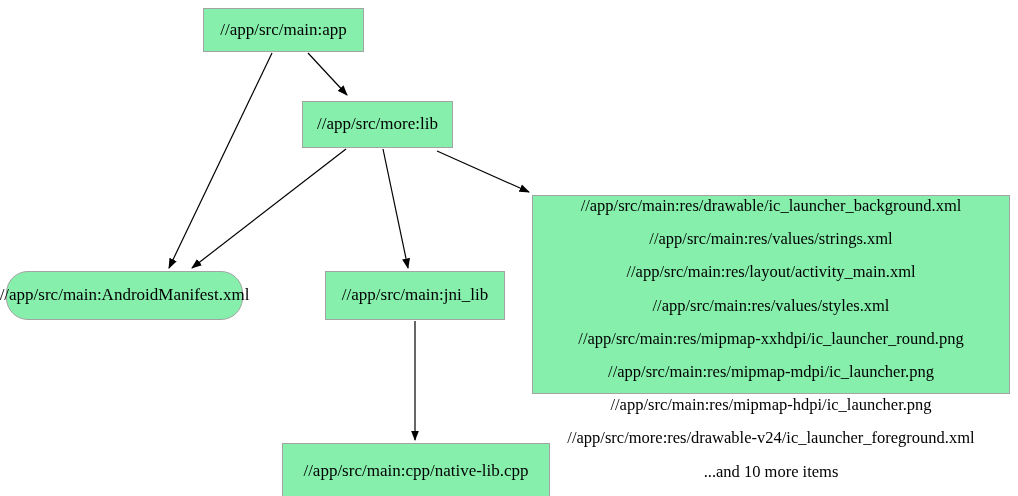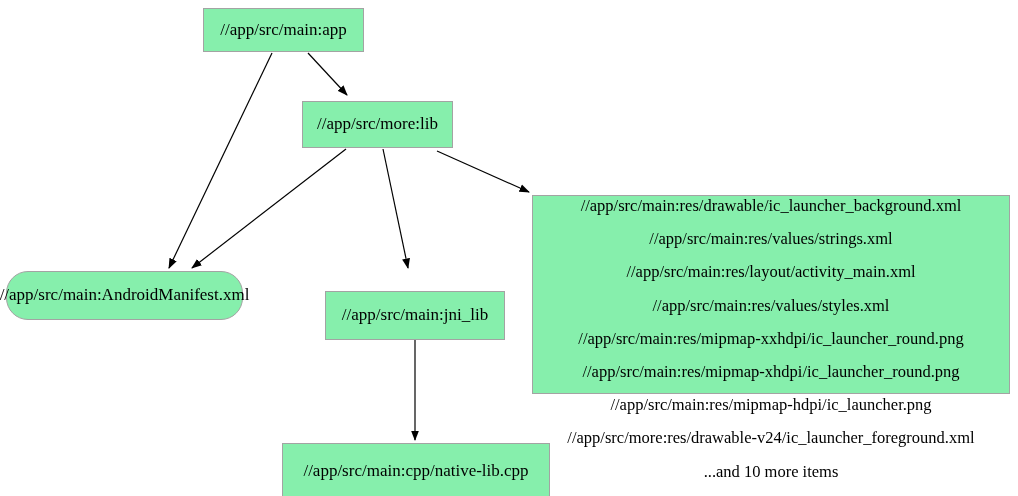--- a/index.html
+++ b/index.html
@@ -37,21 +37,21 @@
     align-items: center;
     justify-content: center;
     text-align: center;
     font-size: 17px;
     line-height: 1.1;
     white-space: nowrap;
   }
   #node-app            { left: 203px; top:   8px; width: 161px; height: 44px; }
   #node-lib            { left: 302px; top: 101px; width: 151px; height: 47px; }
   #node-manifest       { left:   6px; top: 271px; width: 237px; height: 49px; border-radius: 22px; }
-  #node-jni-lib        { left: 325px; top: 271px; width: 180px; height: 49px; margin-top: 20px; }
+  #node-jni-lib        { left: 325px; top: 271px; width: 180px; height: 49px; }
   #node-cpp-native-lib { left: 282px; top: 443px; width: 268px; height: 57px; }
   #node-res-group {
     left: 532px; top: 195px; width: 478px; height: 199px;
     flex-direction: column;
     justify-content: flex-start;
     font-size: 16.5px;
     gap: 14px;
   }
   #node-res-group .res-line {
     line-height: 19.2px;
@@ -92,21 +92,21 @@
   <div class="node" id="node-jni-lib">
     <span>//app/src/main:jni_lib</span>
   </div>
 
   <div class="node" id="node-res-group">
     <div class="res-line">//app/src/main:res/drawable/ic_launcher_background.xml</div>
     <div class="res-line">//app/src/main:res/values/strings.xml</div>
     <div class="res-line">//app/src/main:res/layout/activity_main.xml</div>
     <div class="res-line">//app/src/main:res/values/styles.xml</div>
     <div class="res-line">//app/src/main:res/mipmap-xxhdpi/ic_launcher_round.png</div>
-    <div class="res-line">//app/src/main:res/mipmap-xhdpi/ic_launcher_round.png</div>
+    <div class="res-line">//app/src/main:res/mipmap-mdpi/ic_launcher.png</div>
     <div class="res-line">//app/src/main:res/mipmap-hdpi/ic_launcher.png</div>
     <div class="res-line">//app/src/more:res/drawable-v24/ic_launcher_foreground.xml</div>
     <div class="res-line">...and 10 more items</div>
   </div>
 
   <div class="node" id="node-cpp-native-lib">
     <span>//app/src/main:cpp/native-lib.cpp</span>
   </div>
 
 </div>

